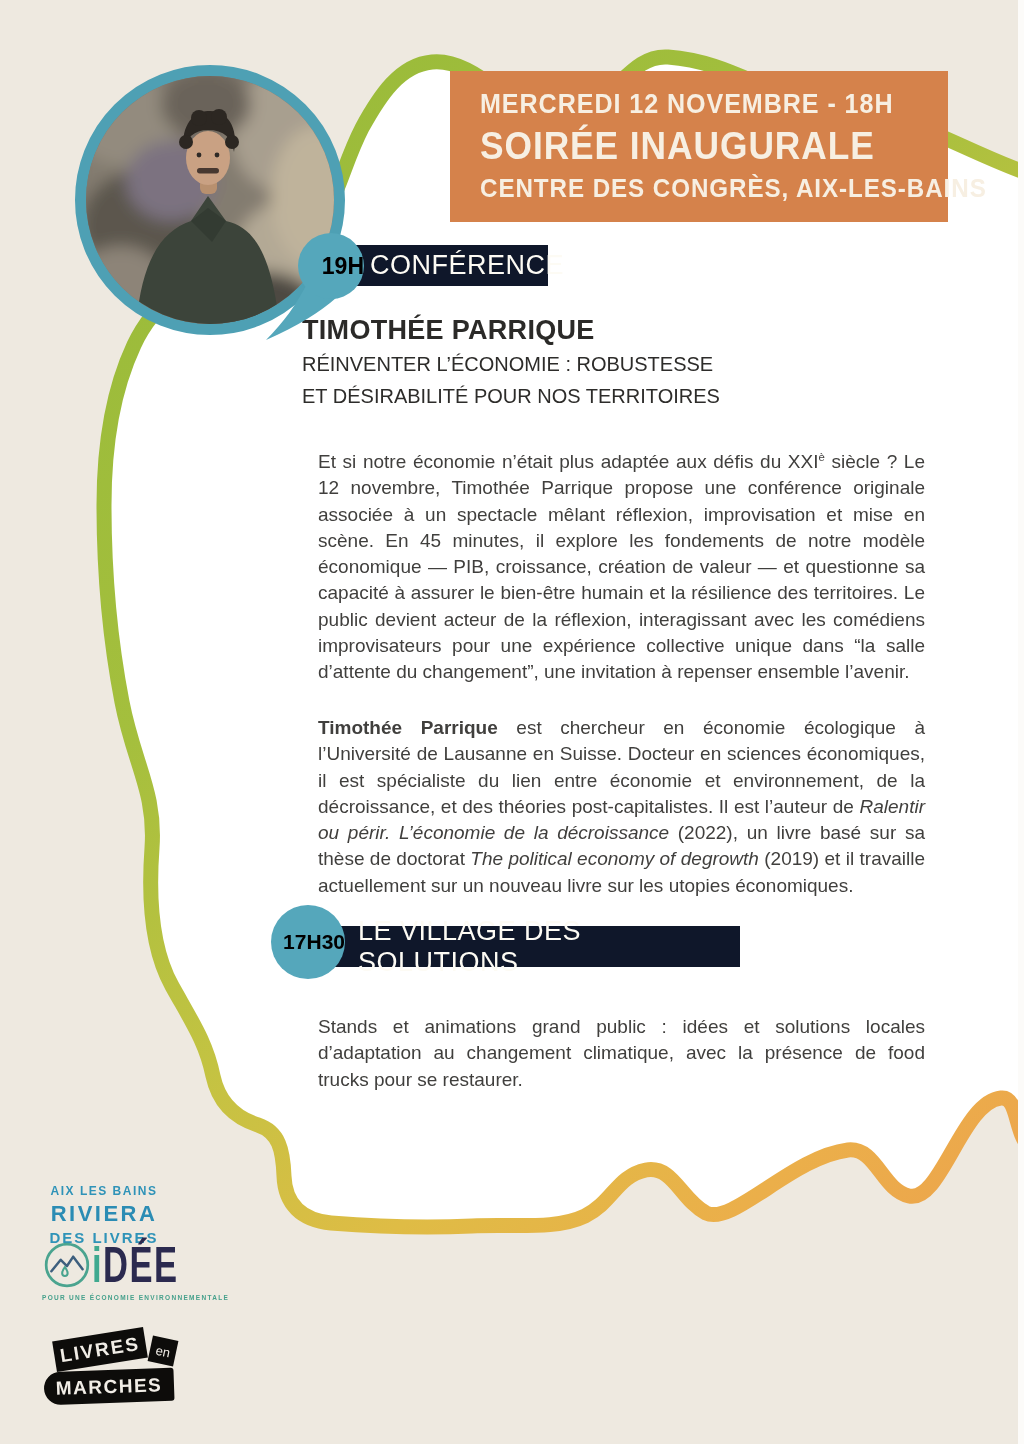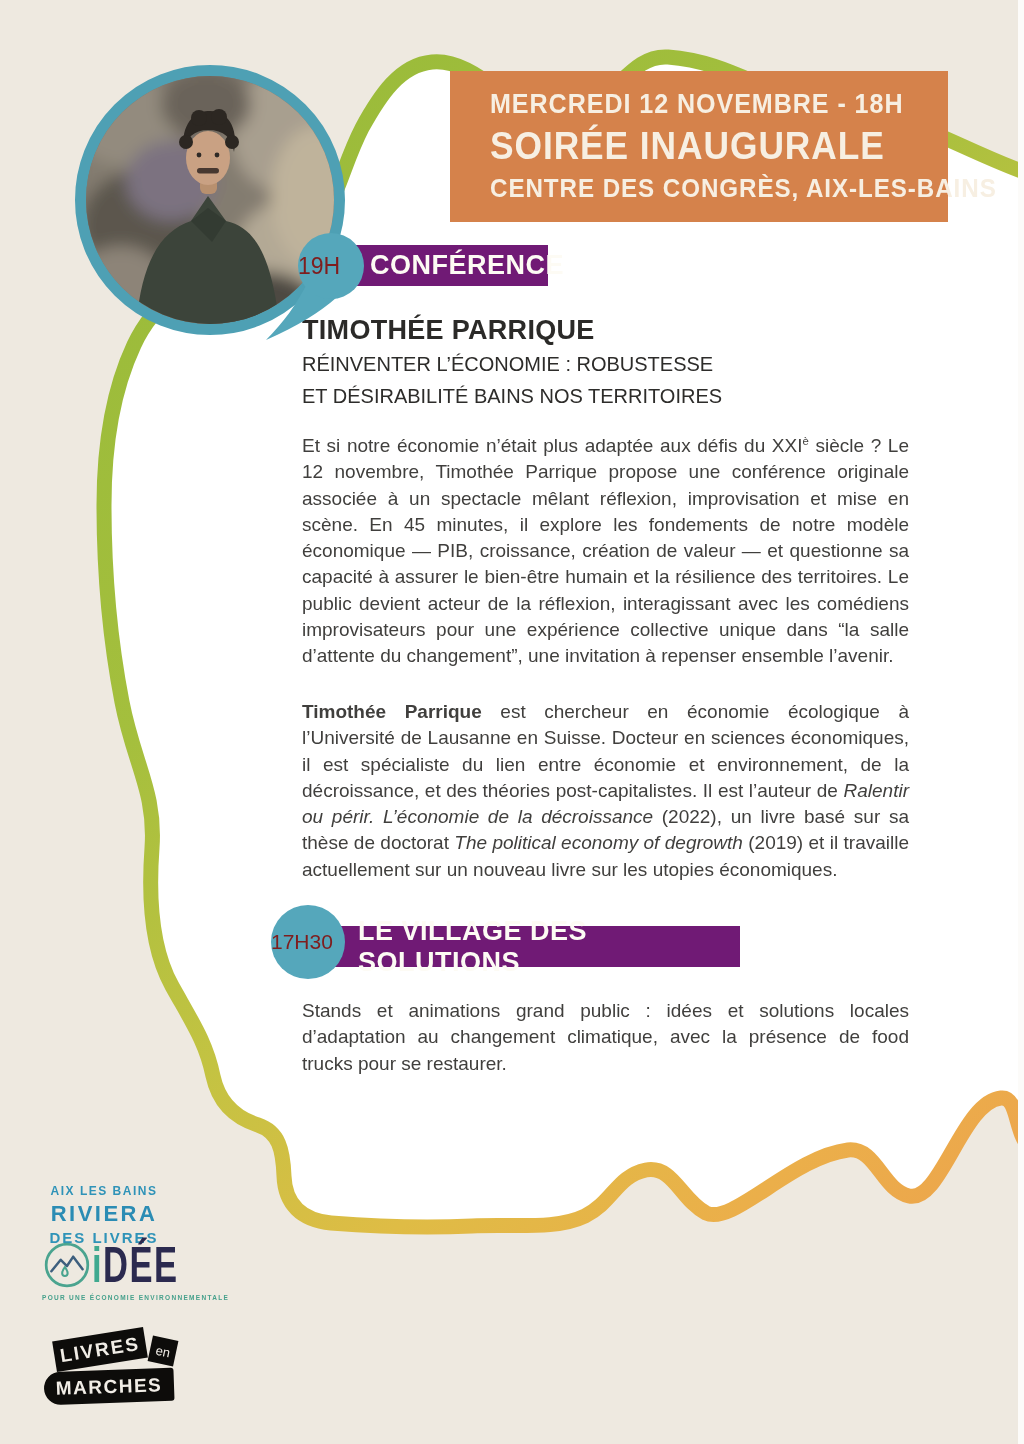--- a/index.html
+++ b/index.html
@@ -3,48 +3,48 @@
 <meta charset="utf-8">
 <style>
   html,body{margin:0;padding:0;background:#d8d3ca;}
   .page{position:relative;width:1024px;height:1444px;background:#EEE9E0;overflow:hidden;
         font-family:"Liberation Sans", sans-serif;}
   .page-edge{position:absolute;right:0;top:0;width:6px;height:100%;background:#FCFBF9;}
   .blob-svg{position:absolute;left:0;top:0;}
 
   
   .orange-banner{position:absolute;left:450px;top:71px;width:498px;height:151px;background:#D5824B;
-        display:flex;flex-direction:column;justify-content:center;padding-left:40px;box-sizing:border-box;gap:5px;}
+        display:flex;flex-direction:column;justify-content:center;padding-left:30px;box-sizing:border-box;gap:5px;}
   .o-line{color:#F7EFE2;font-weight:700;letter-spacing:1px;transform:scaleX(.93);transform-origin:left center;white-space:nowrap;}
   .o-line1{font-size:27px;}
   .o-line2{font-size:38px;}
   .o-line3{font-size:26px;}
 
   
   .photo{position:absolute;left:75px;top:65px;width:248px;height:248px;border:11px solid #4EA0B4;
         border-radius:50%;overflow:hidden;background:#7e766b;}
 
   
-  .badge-circle{position:absolute;border-radius:50%;background:#55A7BB;color:#7f1d1d;font-weight:400;
-        display:flex;align-items:center;justify-content:flex-start;z-index:6;}
+  .badge-circle{position:absolute;border-radius:50%;background:#55A7BB;color:#000000;font-weight:700;
+        display:flex;align-items:center;justify-content:flex-end;z-index:6;}
   .badge-19h{left:298px;top:233px;width:66px;height:66px;font-size:23px;}
   .badge-17h30{left:271px;top:905px;width:74px;height:74px;font-size:21px;}
   .badge-tail{position:absolute;left:260px;top:280px;z-index:5;}
-  .yellow-banner{position:absolute;background:#701a75;color:#FDFBF4;font-weight:700;font-size:27px;
+  .yellow-banner{position:absolute;background:#0f172a;color:#FDFBF4;font-weight:400;font-size:27px;
         display:flex;align-items:center;letter-spacing:.5px;z-index:4;}
   .yb-conf{left:322px;top:245px;width:226px;height:41px;padding-left:48px;box-sizing:border-box;}
   .yb-village{left:302px;top:926px;width:438px;height:41px;padding-left:56px;box-sizing:border-box;}
 
   
   .speaker-name{position:absolute;left:302px;top:315px;font-size:27px;font-weight:700;color:#2B2A28;letter-spacing:.3px;}
   .talk-title{position:absolute;left:302px;top:348px;font-size:20px;font-weight:400;color:#2D2C2A;line-height:32px;}
 
   
   .body-text{position:absolute;left:302px;width:607px;font-size:19px;line-height:26.3px;color:#403F3D;
-        text-align:justify;margin:0;}
+        text-align:justify;margin:16px;}
   .p1{top:433px;}
   .p2{top:699px;}
   .p3{top:998px;}
   .body-text sup{font-size:.6em;line-height:0;}
   .seg-bold{font-weight:700;}
   .seg-italic{font-style:italic;}
 
   
   .logo-riviera{position:absolute;left:44px;top:1184px;width:120px;text-align:center;color:#2F93B8;font-weight:700;}
   .lr1{font-size:12px;letter-spacing:1.5px;}
@@ -159,21 +159,21 @@
   <div class="yellow-banner yb-conf">
     <span>CONFÉRENCE</span>
   </div>
   <div class="badge-circle badge-19h">
     <span>19H</span>
   </div>
 
   <div class="speaker-name">TIMOTHÉE PARRIQUE</div>
   <div class="talk-title">
     <div>RÉINVENTER L’ÉCONOMIE : ROBUSTESSE</div>
-    <div>ET DÉSIRABILITÉ BAINS NOS TERRITOIRES</div>
+    <div>ET DÉSIRABILITÉ POUR NOS TERRITOIRES</div>
   </div>
 
   <p class="body-text p1"><span>Et si notre économie n’était plus adaptée aux défis du XXI</span><sup>è</sup><span> siècle ? Le 12 novembre, Timothée Parrique propose une conférence originale associée à un spectacle mêlant réflexion, improvisation et mise en scène. En 45 minutes, il explore les fondements de notre modèle économique — PIB, croissance, création de valeur — et questionne sa capacité à assurer le bien-être humain et la résilience des territoires. Le public devient acteur de la réflexion, interagissant avec les comédiens improvisateurs pour une expérience collective unique dans “la salle d’attente du changement”, une invitation à repenser ensemble l’avenir.</span></p>
 
   <p class="body-text p2"><span class="seg-bold">Timothée Parrique</span><span> est chercheur en économie écologique à l’Université de Lausanne en Suisse.  Docteur en sciences économiques, il est spécialiste du lien entre économie et environnement, de la décroissance, et des théories post-capitalistes. Il est l’auteur de </span><span class="seg-italic">Ralentir ou périr. L’économie de la décroissance</span><span> (2022), un livre basé sur sa thèse de doctorat </span><span class="seg-italic">The political economy of degrowth</span><span> (2019) et il travaille actuellement sur un nouveau livre sur les utopies économiques.</span></p>
 
   <div class="yellow-banner yb-village">
     <span>LE VILLAGE DES SOLUTIONS</span>
   </div>
   <div class="badge-circle badge-17h30">

